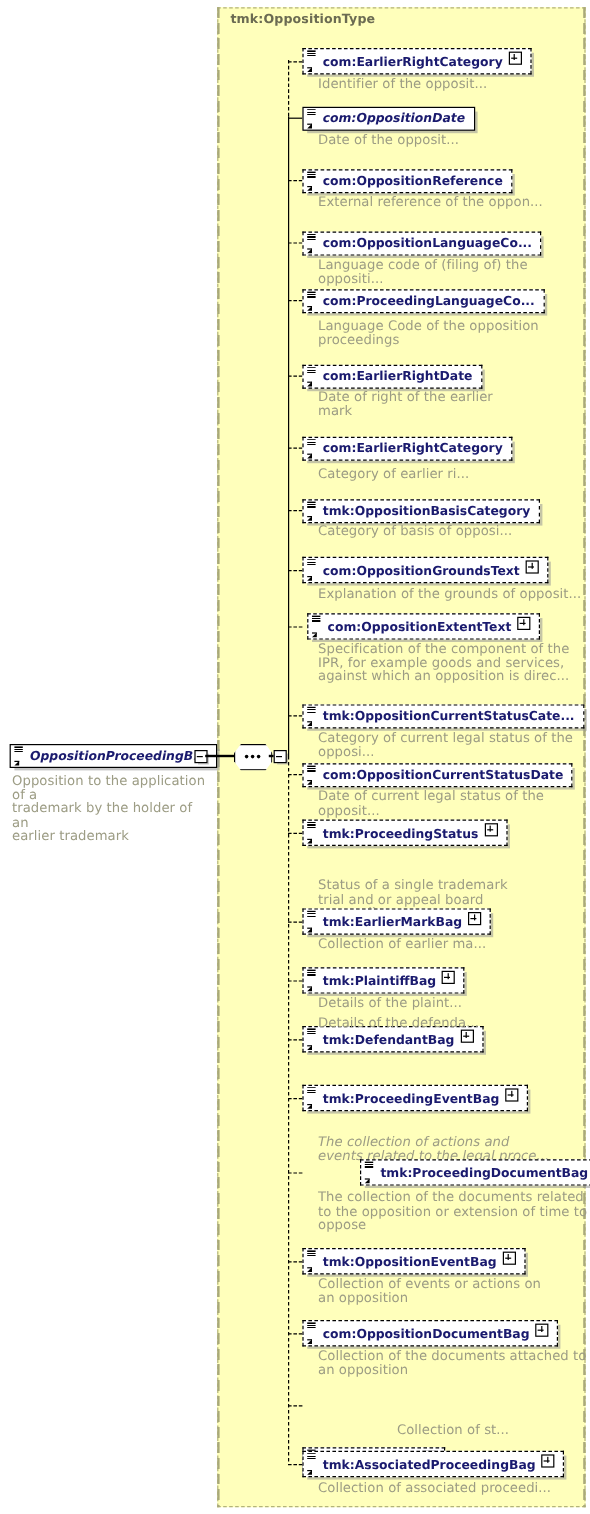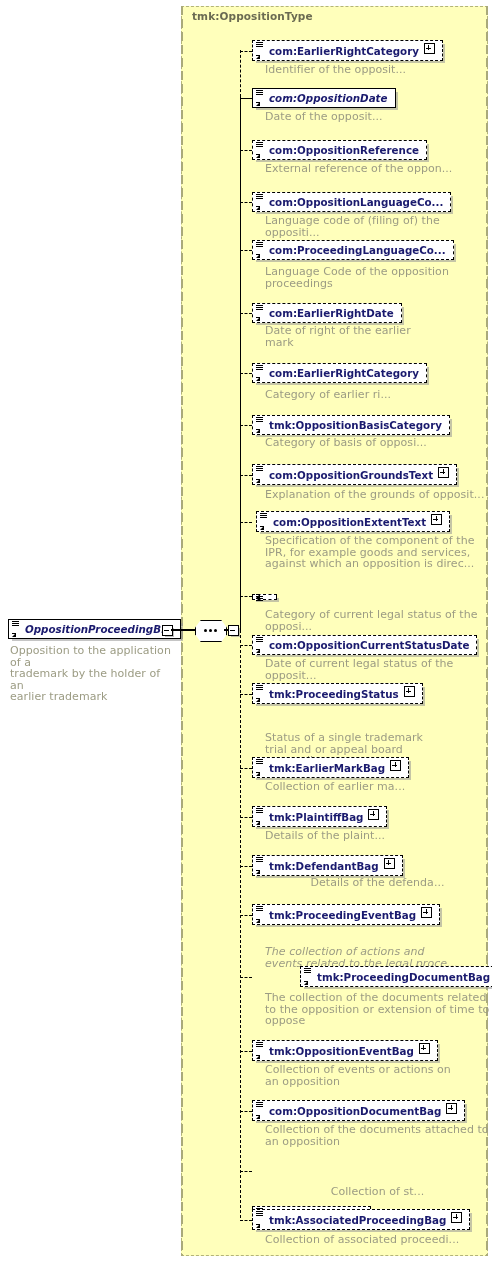--- a/index.html
+++ b/index.html
@@ -172,39 +172,39 @@
     <div class="annot" style="left: 265px; top: 437px; width: 225px;">Category of basis of opposi...</div>
     <div class="stub" style="top: 475px;"></div>
     <div class="child" style="left: 252px; top: 464px;"><div class="nodebox dashed"><span class="glyph-lines"></span><span class="glyph-arrow"></span><span>com:OppositionGroundsText</span><span class="plusbox"></span></div></div>
     <div class="annot" style="left: 265px; top: 489px; width: 225px;">Explanation of the grounds of opposit...</div>
     <div class="stub" style="top: 522px;"></div>
     <div class="child" style="left: 236px; top: 511px; margin-left: 20px;"><div class="nodebox dashed"><span class="glyph-lines"></span><span class="glyph-arrow"></span><span>com:OppositionExtentText</span><span class="plusbox"></span></div></div>
     <div class="annot" style="left: 265px; top: 535px; width: 225px;">Specification of the component of the
 IPR, for example goods and services,
 against which an opposition is direc...</div>
     <div class="stub" style="top: 596px;"></div>
-    <div class="child" style="left: 252px; top: 585px;"><div class="nodebox dashed"><span class="glyph-lines"></span><span class="glyph-arrow"></span></div></div>
+    <div class="child" style="left: 252px; top: 585px;"><div class="nodebox dashed"><span class="glyph-lines"></span><span class="glyph-arrow"></span><span>tmk:OppositionCurrentStatusCate...</span></div></div>
     <div class="annot" style="left: 265px; top: 609px; width: 225px;">Category of current legal status of the opposi...</div>
     <div class="stub" style="top: 645px;"></div>
     <div class="child" style="left: 252px; top: 634px;"><div class="nodebox dashed"><span class="glyph-lines"></span><span class="glyph-arrow"></span><span>com:OppositionCurrentStatusDate</span></div></div>
     <div class="annot" style="left: 265px; top: 658px; width: 225px;">Date of current legal status of the opposit...</div>
     <div class="stub" style="top: 694px;"></div>
     <div class="child" style="left: 252px; top: 683px;"><div class="nodebox dashed"><span class="glyph-lines"></span><span class="glyph-arrow"></span><span>tmk:ProceedingStatus</span><span class="plusbox"></span></div></div>
     <div class="annot" style="left: 265px; top: 732px; width: 225px;">Status of a single trademark
 trial and or appeal board
 proceedings.</div>
     <div class="stub" style="top: 768px;"></div>
     <div class="child" style="left: 252px; top: 757px;"><div class="nodebox dashed"><span class="glyph-lines"></span><span class="glyph-arrow"></span><span>tmk:EarlierMarkBag</span><span class="plusbox"></span></div></div>
     <div class="annot" style="left: 265px; top: 781px; width: 225px;">Collection of earlier ma...</div>
     <div class="stub" style="top: 817px;"></div>
     <div class="child" style="left: 252px; top: 806px;"><div class="nodebox dashed"><span class="glyph-lines"></span><span class="glyph-arrow"></span><span>tmk:PlaintiffBag</span><span class="plusbox"></span></div></div>
     <div class="annot" style="left: 265px; top: 830px; width: 225px;">Details of the plaint...</div>
     <div class="stub" style="top: 866px;"></div>
     <div class="child" style="left: 252px; top: 855px;"><div class="nodebox dashed"><span class="glyph-lines"></span><span class="glyph-arrow"></span><span>tmk:DefendantBag</span><span class="plusbox"></span></div></div>
-    <div class="annot" style="left: 265px; top: 877px; width: 225px; text-align: center;">Details of the defenda...</div>
+    <div class="annot" style="left: 265px; top: 847px; width: 225px;">Details of the defenda...</div>
     <div class="stub" style="top: 915px;"></div>
     <div class="child" style="left: 252px; top: 904px;"><div class="nodebox dashed"><span class="glyph-lines"></span><span class="glyph-arrow"></span><span>tmk:ProceedingEventBag</span><span class="plusbox"></span></div></div>
     <div class="annot" style="left: 265px; top: 946px; width: 225px; font-style: italic;">The collection of actions and
 events related to the legal proce...</div>
     <div class="stub" style="top: 977px;"></div>
     <div class="child" style="left: 252px; top: 966px; padding-left: 48px;"><div class="nodebox dashed"><span class="glyph-lines"></span><span class="glyph-arrow"></span><span>tmk:ProceedingDocumentBag</span><span class="plusbox"></span></div></div>
     <div class="annot" style="left: 265px; top: 992px; width: 225px;">The collection of the documents related
 to the opposition or extension of time to
 oppose</div>
     <div class="stub" style="top: 1051px;"></div>

